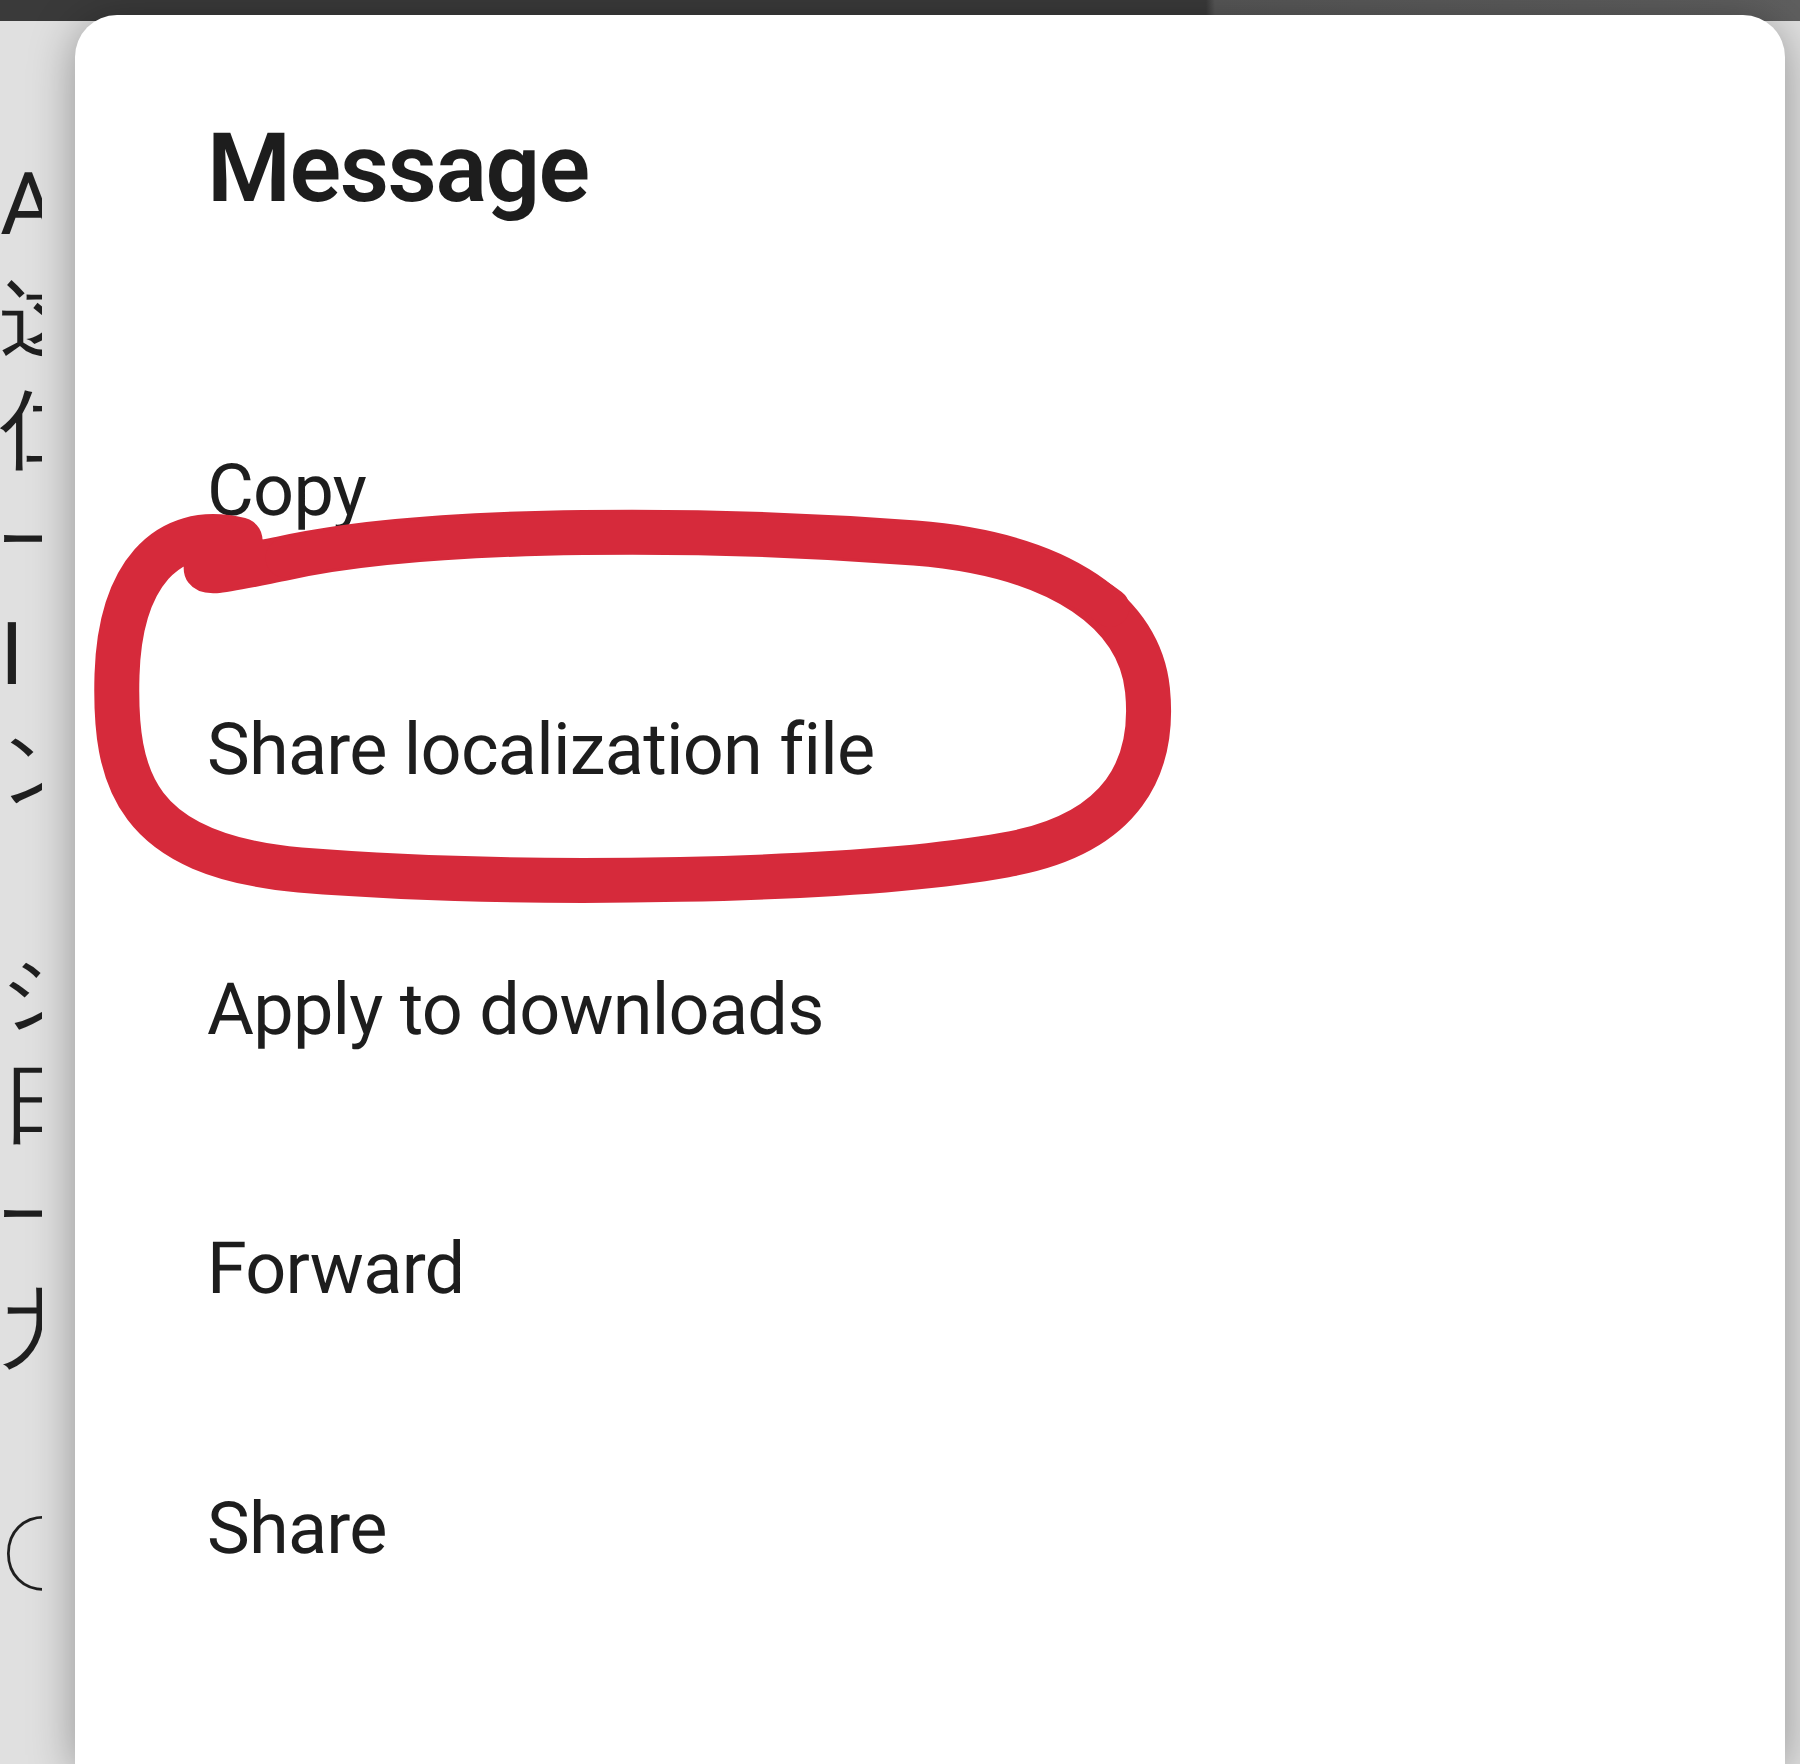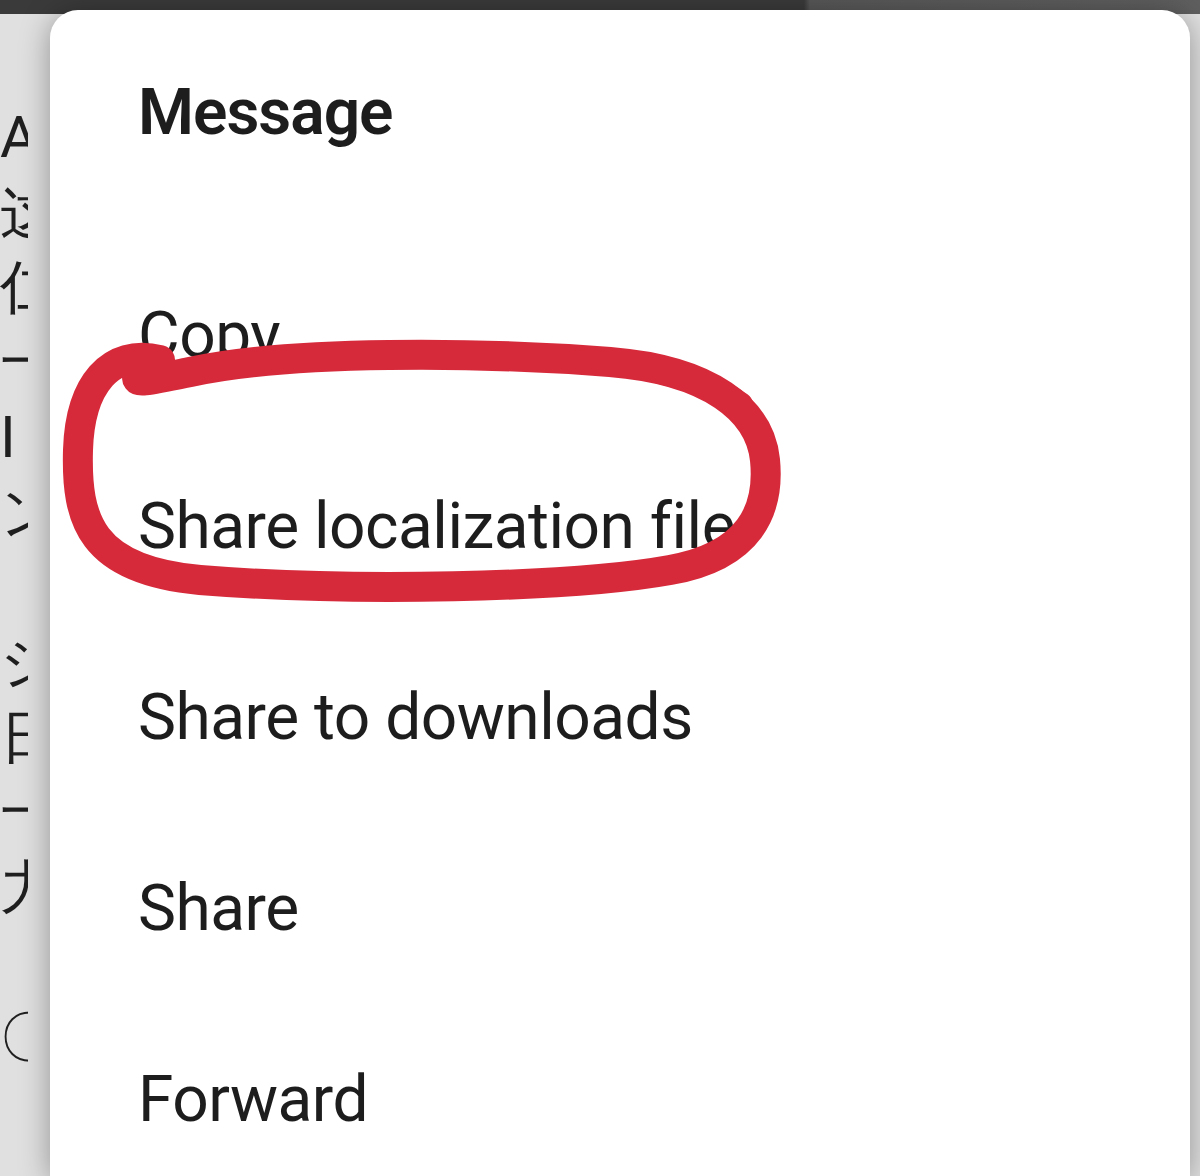--- a/index.html
+++ b/index.html
@@ -50,21 +50,21 @@
       font-size: 64px;
       font-weight: 600;
       color: #1d1d1d;
       padding: 0 0 0 88px;
       letter-spacing: -1px;
     }
     .menu {
       margin-top: 90px;
     }
     .menu-item {
-      font-size: 64px;
+      font-size: 48px;
       font-weight: 400;
       color: #1d1d1d;
       padding: 58px 0 58px 88px;
       letter-spacing: -0.5px;
       cursor: pointer;
     }
     .annot {
       position: absolute;
       pointer-events: none;
     }
@@ -77,23 +77,23 @@
 </div>
 
 <div class="top-dark"></div>
 
 <div class="dialog">
   <h1 class="dialog-title">Message</h1>
 
   <div class="menu">
     <div class="menu-item">Copy</div>
     <div class="menu-item">Share localization file</div>
-    <div class="menu-item">Share to downloads</div>
+    <div class="menu-item">Apply to downloads</div>
+    <div class="menu-item">Forward</div>
     <div class="menu-item">Share</div>
-    <div class="menu-item">Forward</div>
   </div>
 
   <svg class="annot" style="left:0px; top:320px;" width="760" height="290" viewBox="0 0 760 290">
     <path d="
       M 110 30
       C 60 18, 30 55, 28 120
       C 26 190, 40 240, 150 250
       C 300 262, 520 258, 620 240
       C 700 226, 720 180, 715 130
       C 710 80, 660 40, 560 32

